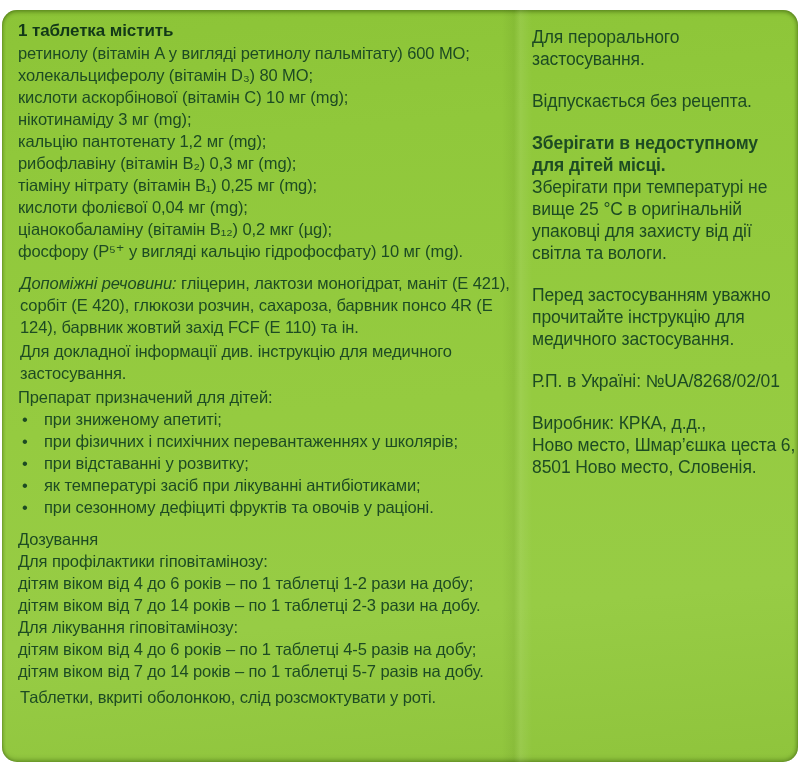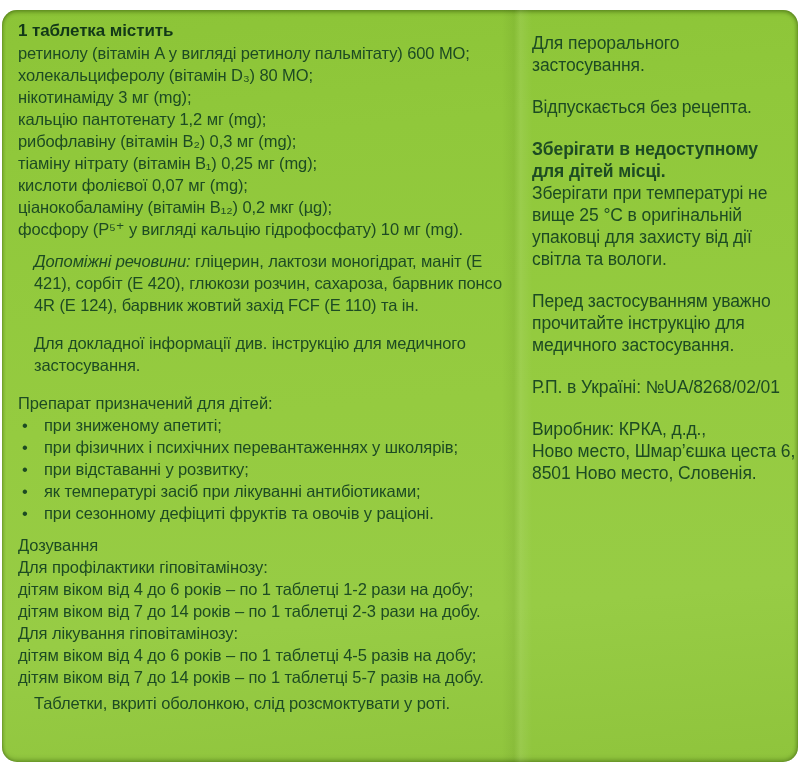--- a/index.html
+++ b/index.html
@@ -35,33 +35,33 @@
   .col-left {
     position: absolute;
     left: 16px; top: 10px; width: 508px;
     color: #1d4b23;
     font-size: 16.5px;
     line-height: 22px;
     letter-spacing: -0.1px;
   }
   .col-right {
     position: absolute;
-    left: 530px; top: 22px; width: 262px;
+    left: 530px; top: 16px; width: 262px;
     color: #1d4b23;
     font-size: 17.5px;
     line-height: 22px;
     letter-spacing: -0.1px;
   }
   .heading {
     font-weight: bold;
     color: #123818;
     font-size: 17px;
   }
   .line { white-space: nowrap; }
-  .para { margin: 16px; }
+  .para { margin: 2px; }
   .mt10 { margin-top: 10px; }
   .mt12 { }
   .mt4  { margin-top: 4px; }
   .lead-italic { font-style: italic; }
   .bullet-row { display: flex; white-space: nowrap; }
   .bullet-marker {
     width: 22px; flex: 0 0 22px;
     text-align: left; padding-left: 4px;
   }
   .rp { margin: 0 0 20px 0; }
@@ -71,25 +71,26 @@
 </head>
 <body>
 
 <div class="panel">
   <div class="crease"></div>
 
   <div class="col-left">
     <div class="heading">1 таблетка містить</div>
     <div class="line">ретинолу (вітамін A у вигляді ретинолу пальмітату) 600 МО;</div>
     <div class="line">холекальциферолу (вітамін D₃) 80 МО;</div>
+    <div class="line">кислоти аскорбінової (вітамін C) 10 мг (mg);</div>
     <div class="line">нікотинаміду 3 мг (mg);</div>
     <div class="line">кальцію пантотенату 1,2 мг (mg);</div>
     <div class="line">рибофлавіну (вітамін B₂) 0,3 мг (mg);</div>
     <div class="line">тіаміну нітрату (вітамін B₁) 0,25 мг (mg);</div>
-    <div class="line">кислоти фолієвої 0,07 мг (mg);</div>
+    <div class="line">кислоти фолієвої 0,04 мг (mg);</div>
     <div class="line">ціанокобаламіну (вітамін B₁₂) 0,2 мкг (µg);</div>
     <div class="line">фосфору (P⁵⁺ у вигляді кальцію гідрофосфату) 10 мг (mg).</div>
 
     <p class="para mt10"><span class="lead-italic">Допоміжні речовини:</span> <span>гліцерин, лактози моногідрат, маніт (Е 421), сорбіт (Е 420), глюкози розчин, сахароза, барвник понсо 4R (Е 124), барвник жовтий захід FCF (Е 110) та ін.</span></p>
     <p class="para">Для докладної інформації див. інструкцію для медичного застосування.</p>
 
     <div class="mt12">
       <div>Препарат призначений для дітей:</div>
       <div class="bullet-row">
           <span class="bullet-marker">•</span>

